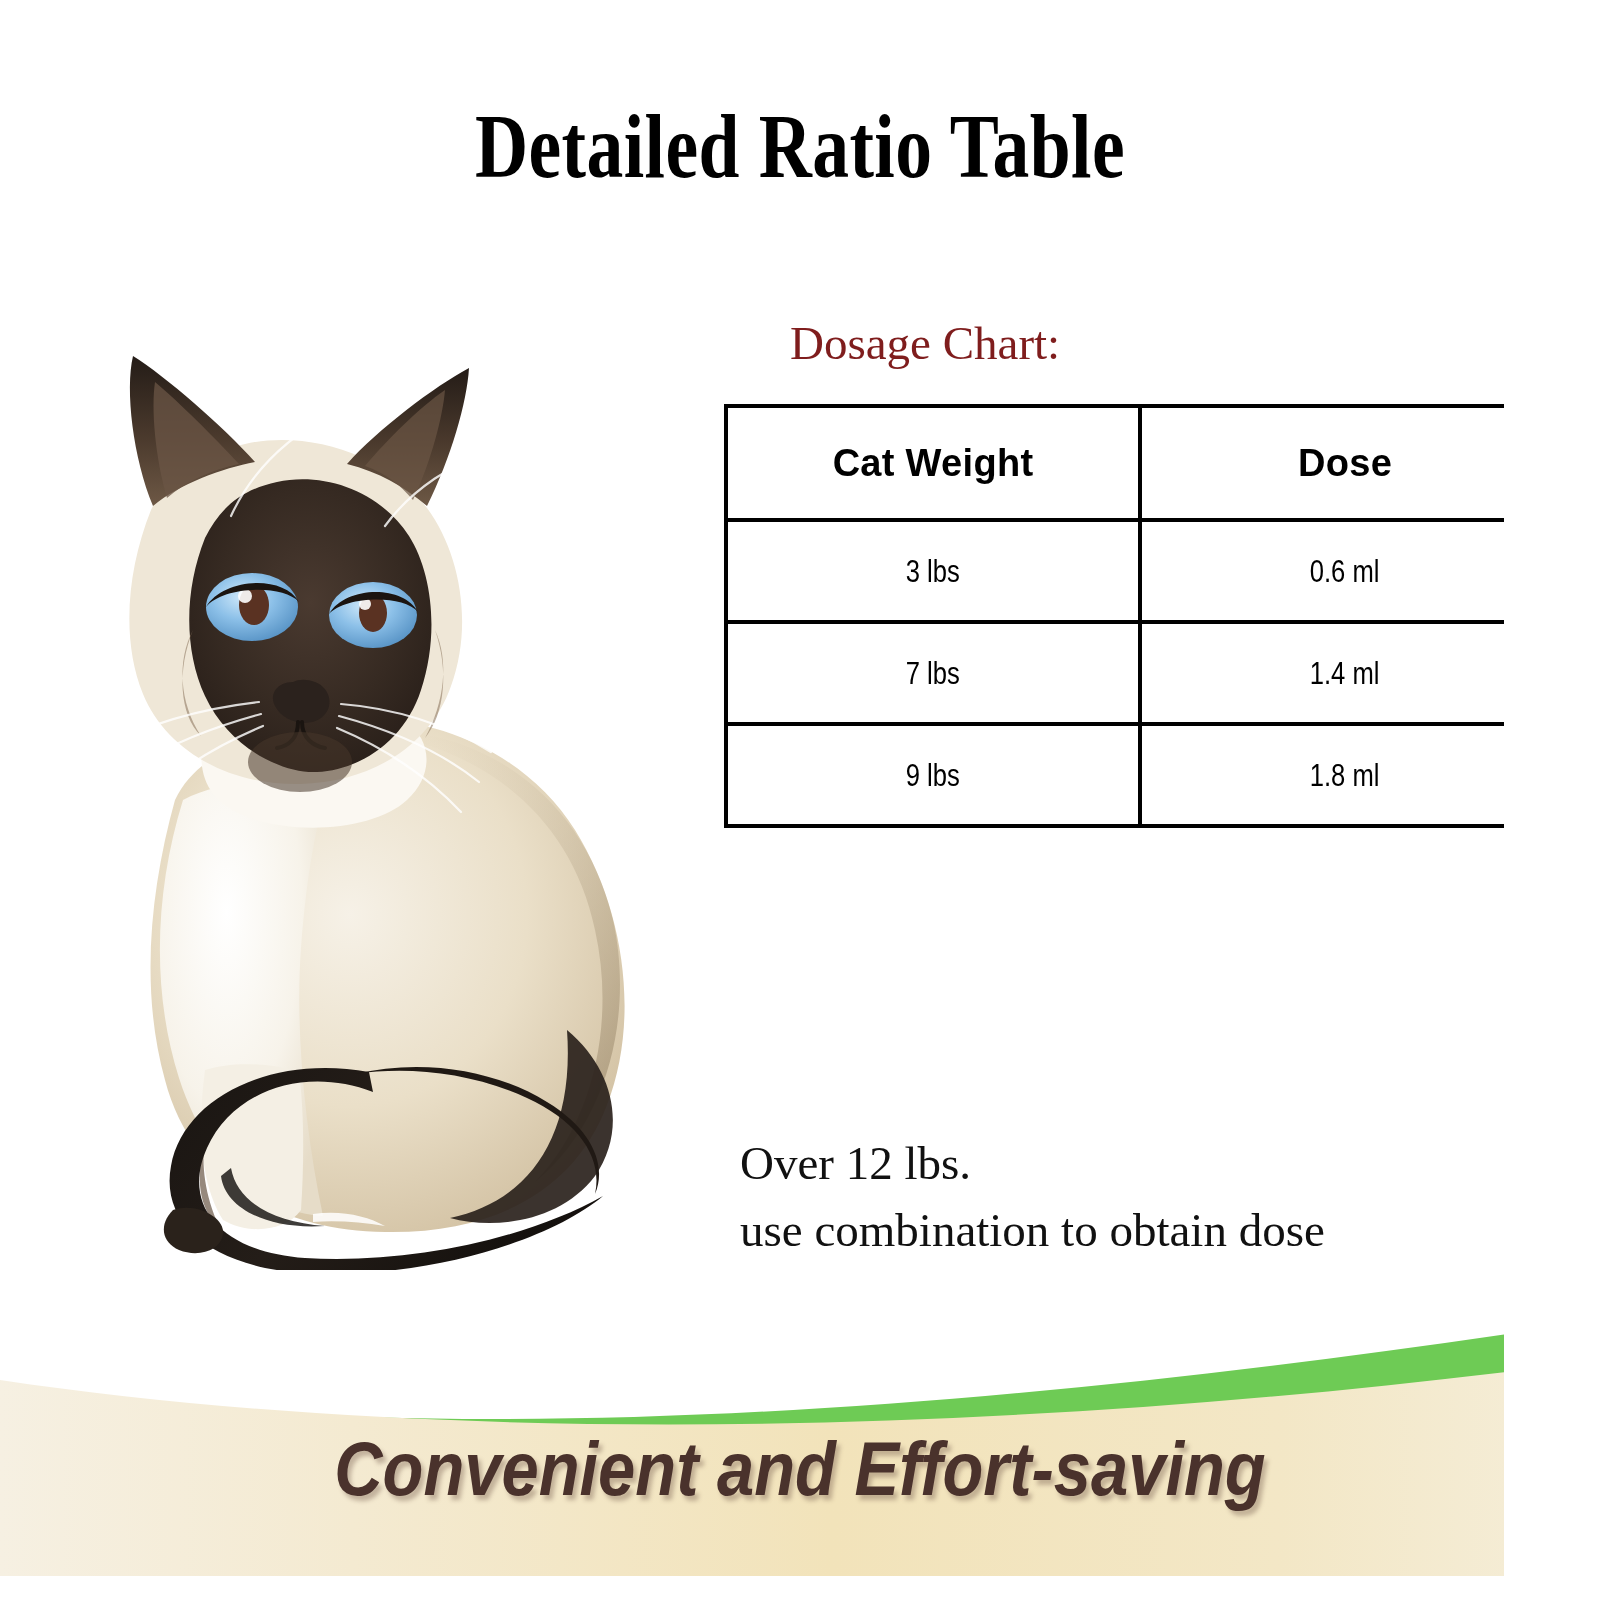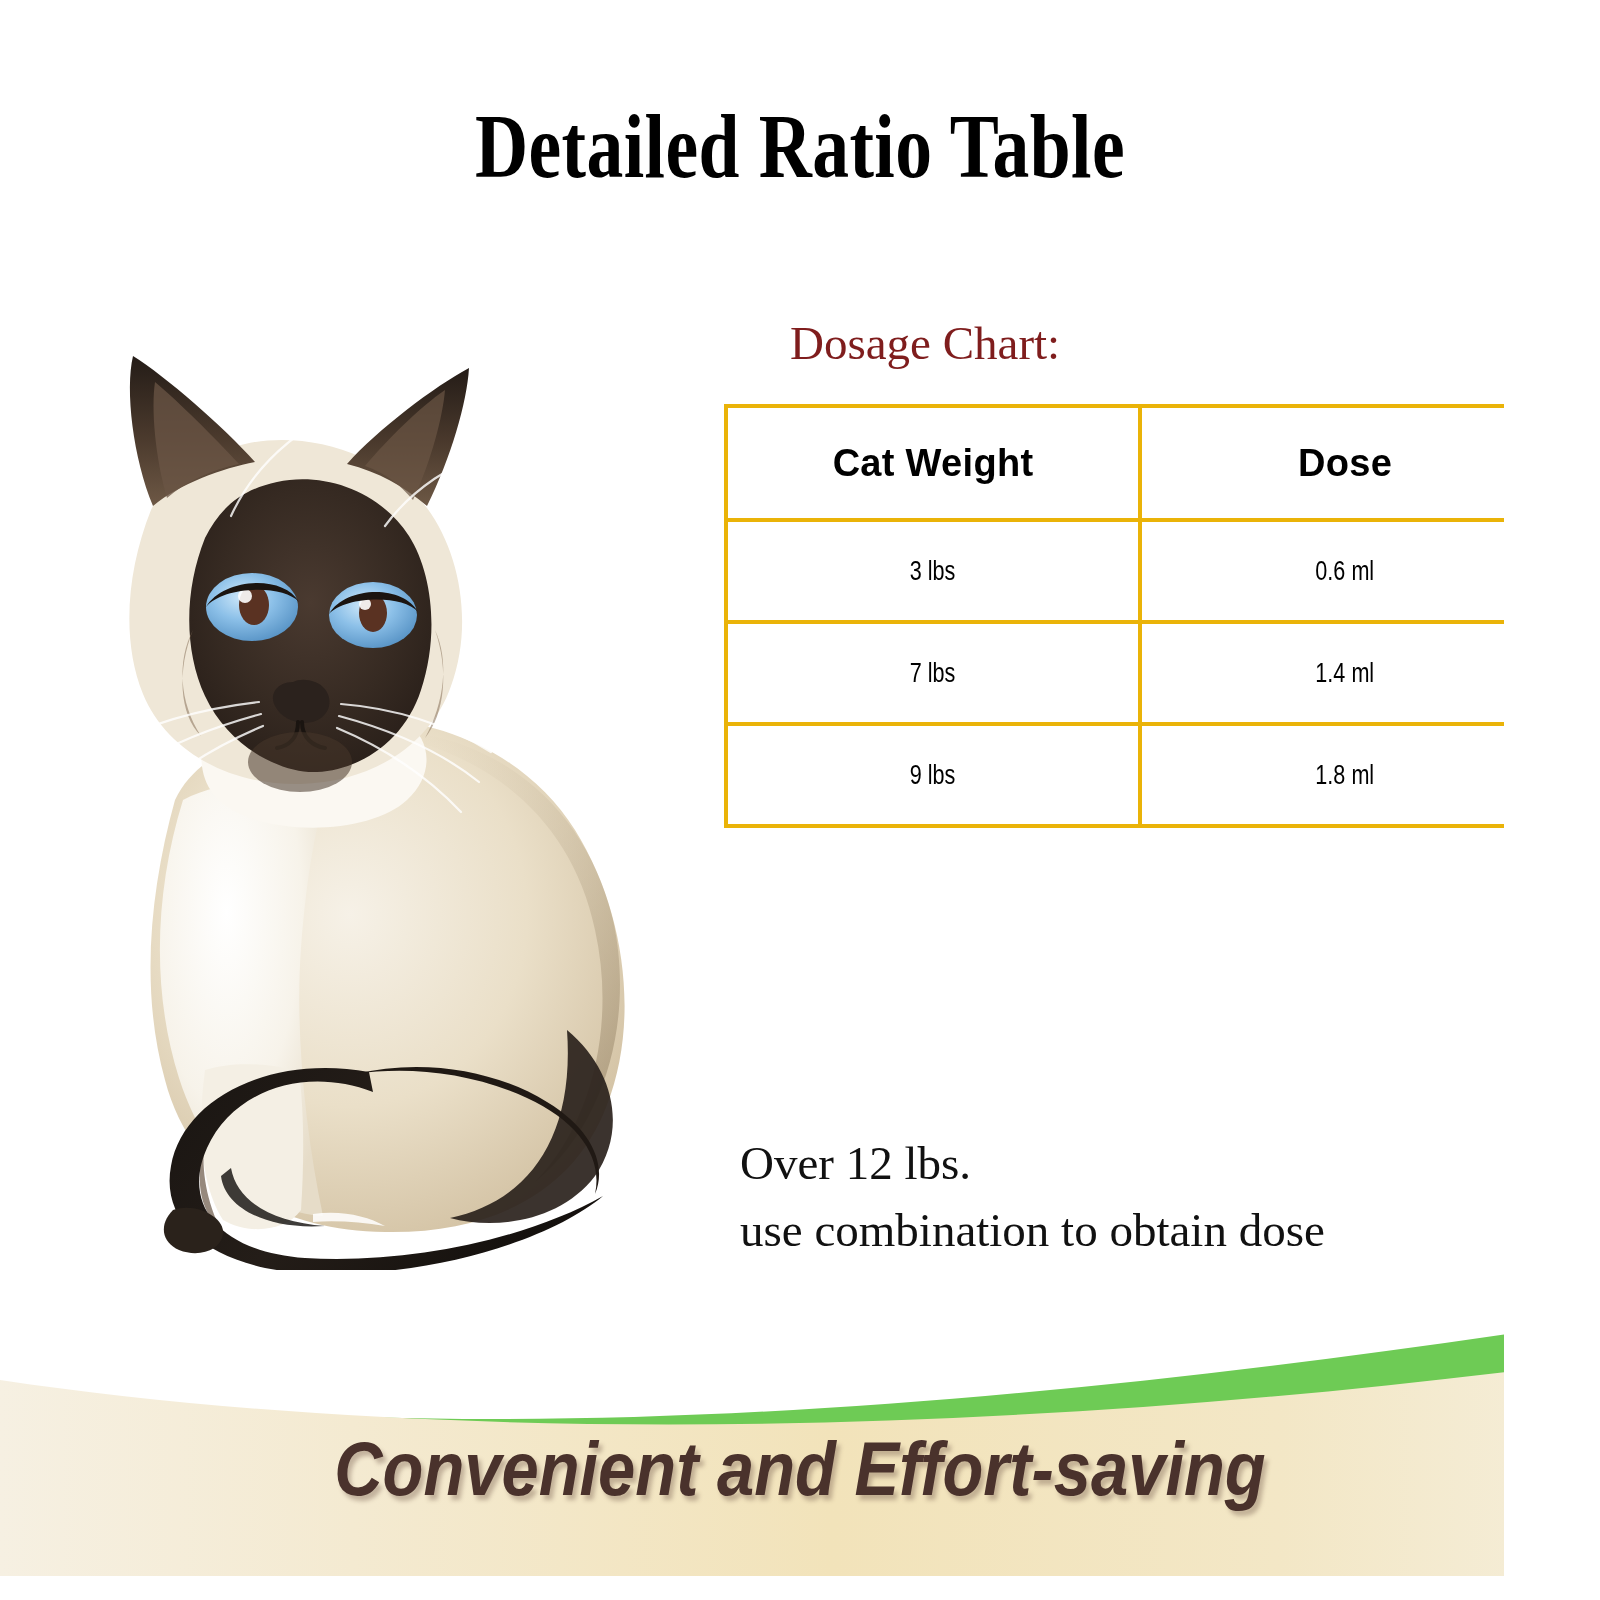--- a/index.html
+++ b/index.html
@@ -67,41 +67,41 @@
   #dosage-table {
     position: absolute;
     left: 724px;
     top: 404px;
     width: 816px;
     border-collapse: collapse;
     table-layout: fixed;
     background: #ffffff;
   }
   #dosage-table td {
-    border: 4px solid #eab308;
+    border: 4px solid #000000;
     text-align: center;
     vertical-align: middle;
     padding: 0;
     color: #000000;
   }
   #dosage-table .col-weight { width: 410px; }
   #dosage-table .col-dose   { width: 406px; }
 
   #dosage-table tr.header-row td {
     height: 110px;
     font-family: "Liberation Sans", sans-serif;
     font-weight: bold;
     font-size: 38px;
     letter-spacing: 0.3px;
   }
   #dosage-table tr.data-row td {
     height: 98px;
     font-family: "Liberation Sans", sans-serif;
     font-weight: normal;
-    font-size: 27px;
+    font-size: 32px;
   }
   #dosage-table tr.data-row td span {
     display: inline-block;
     transform: scaleX(0.80);
   }
 
   #table-note {
     position: absolute;
     left: 740px;
     top: 1130px;

